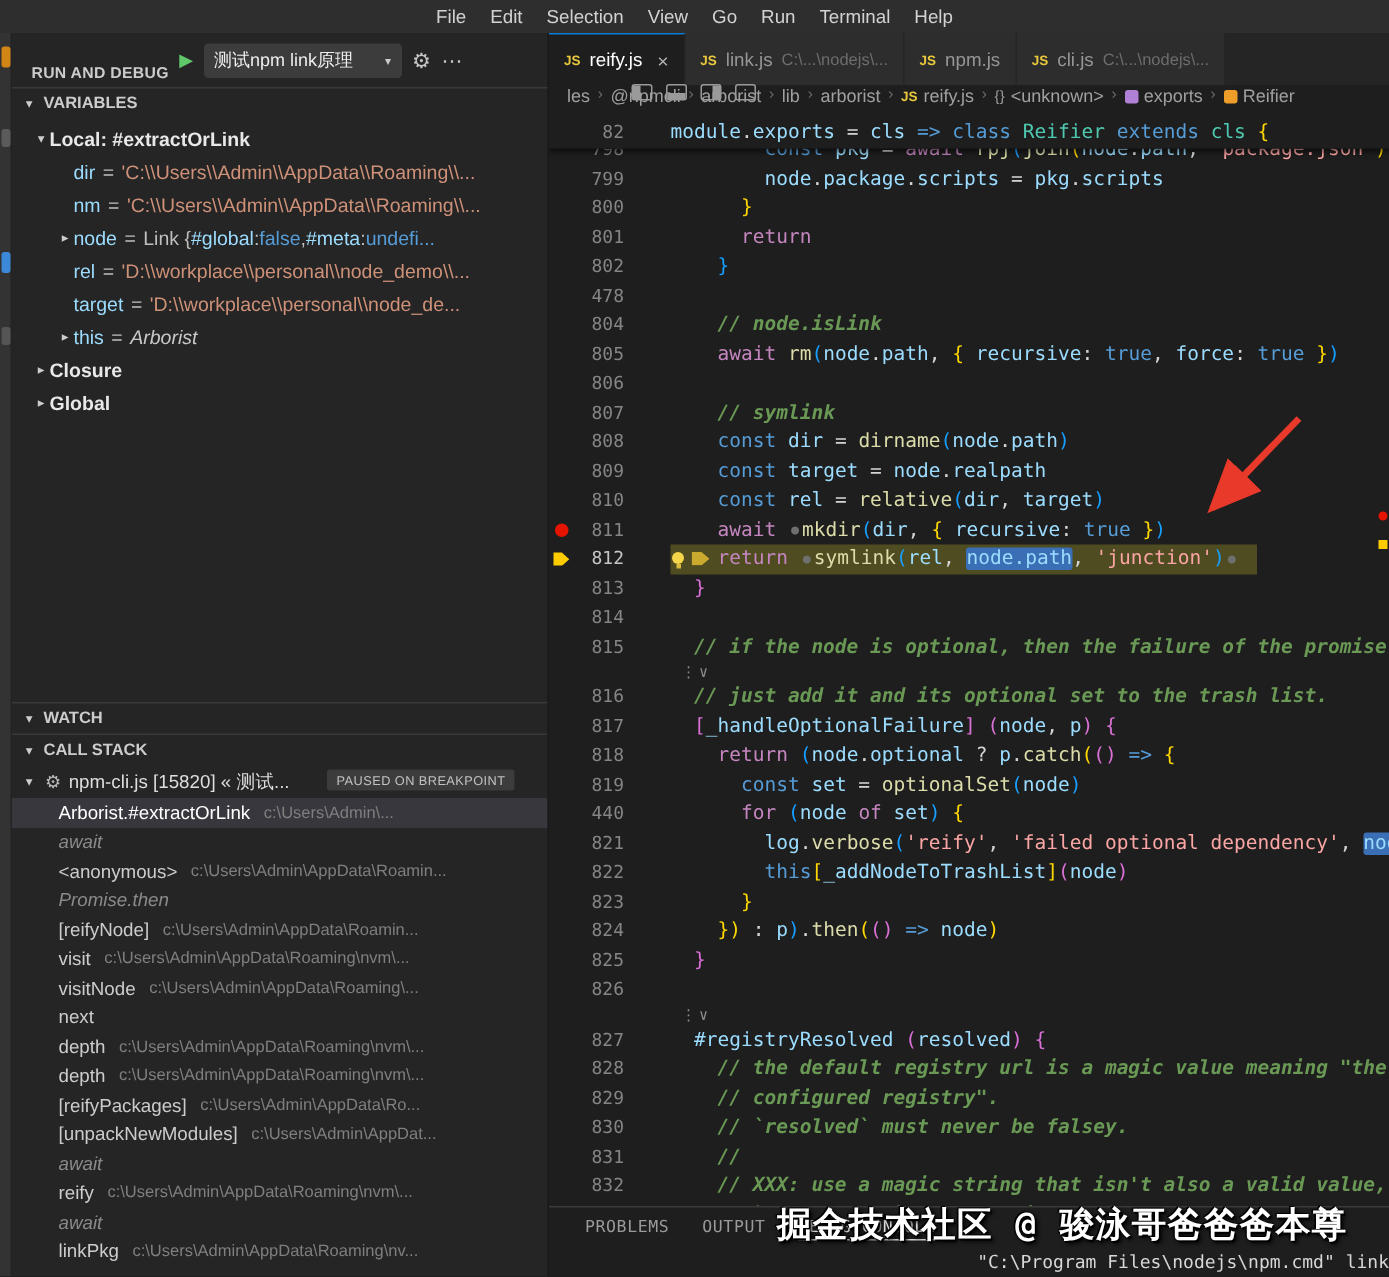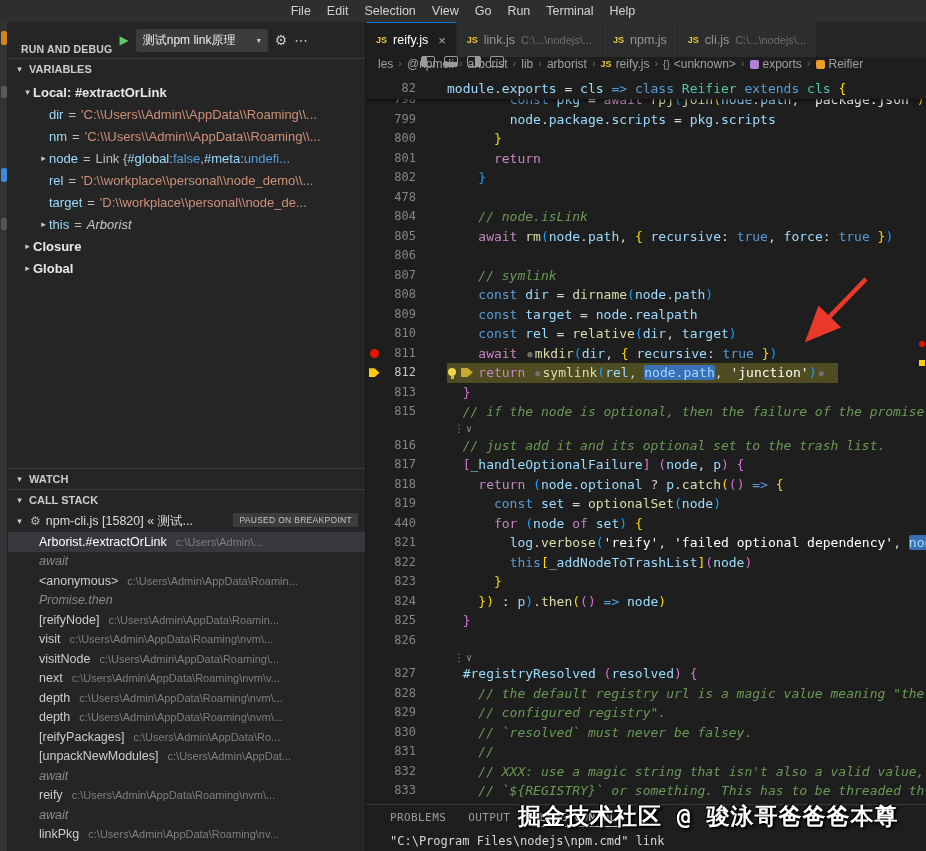--- a/index.html
+++ b/index.html
@@ -44,21 +44,21 @@
 .var-row{height:22px;display:flex;align-items:center;font-size:13px;white-space:nowrap;overflow:hidden;padding-left:14px;}
 .var-row.indent{padding-left:30px;}
 .scope-label{color:#e8e8e8;font-weight:bold;}
 .var-name{color:#9cdcfe;}
 .var-eq{color:#bdbdbd;margin:0 5px;}
 .val-str{color:#ce9178;}
 .vp-pl{color:#bfbfbf;}.vp-kw{color:#569cd6;}.vp-key{color:#9cdcfe;}.vp-cls{color:#c9c9c9;font-style:italic;}
 .cs-session{position:relative;height:22px;flex:0 0 22px;display:flex;align-items:center;padding-left:6px;gap:5px;font-size:12.5px;color:#ddd;white-space:nowrap;}
 .cs-icon{color:#b8b8b8;font-size:12px;}
 .cs-name{overflow:hidden;max-width:185px;}
-.badge{position:absolute;right:7px;top:3px;background:#3c3c3c;color:#c2c2c2;font-size:8.5px;padding:2px 6px;border-radius:2px;letter-spacing:.3px;}
+.badge{position:absolute;right:22px;top:3px;background:#3c3c3c;color:#c2c2c2;font-size:8.5px;padding:2px 6px;border-radius:2px;letter-spacing:.3px;}
 .cs-frames{flex:1;overflow:hidden;}
 .frame{height:19.5px;display:flex;align-items:center;padding:0 6px 0 31px;font-size:12.5px;color:#ccc;white-space:nowrap;overflow:hidden;}
 .frame.sel{background:#37373d;color:#fff;}
 .fname{flex-shrink:0;}
 .fpath{color:#7f7f7f;font-size:11px;margin-left:9px;overflow:hidden;flex:1;}
 .frame.async{color:#8a8a8a;font-style:italic;}
 
 
 .editor-col{flex:1;display:flex;flex-direction:column;min-width:0;}
 .tabbar{height:35px;flex:0 0 35px;background:#252526;display:flex;align-items:stretch;overflow:hidden;}
@@ -81,35 +81,35 @@
 .lnum{flex:0 0 34px;text-align:right;color:#858585;font-size:12px;font-family:"DejaVu Sans Mono",monospace;}
 .lnum.cur{color:#c6c6c6;}
 .fold{flex:0 0 31px;}
 .ltext{white-space:pre;position:relative;}
 .ltext.curbg{background:#4e4c20;padding-right:12px;}
 .clip{height:11px;overflow:hidden;}
 .clip .cl{margin-top:-8.5px;}
 .marker-row{height:14px;display:flex;align-items:center;padding-left:88px;}
 .marker-glyph{color:#8c8c8c;font-size:10px;letter-spacing:2px;}
 .tk-w{color:#d4d4d4;}.tk-kb{color:#569cd6;}.tk-kc{color:#c586c0;}.tk-v{color:#9cdcfe;}
-.tk-f{color:#dcdcaa;}.tk-s{color:#ffffff;}.tk-cm{color:#6a9955;font-style:italic;}
+.tk-f{color:#dcdcaa;}.tk-s{color:#fca5a5;}.tk-cm{color:#6a9955;font-style:italic;font-weight:bold;}
 .tk-t{color:#4ec9b0;}.tk-b1{color:#ffd700;}.tk-b2{color:#da70d6;}.tk-b3{color:#179fff;}
 .tk-dot{color:#6f6f6f;font-size:9px;margin:0 2px;vertical-align:1px;}
 .tk-sel{background:#3b6fb5;border-radius:2px;}
 .bp-dot{width:9px;height:9px;border-radius:50%;background:#e51400;}
 .dbg-arrow{width:11px;height:9px;background:#fc0;clip-path:polygon(0 0,55% 0,100% 50%,55% 100%,0 100%);}
 .bulb{position:absolute;left:1px;top:5px;width:8px;height:8px;border-radius:50%;background:#f5d54a;}
 .bulb::after{content:"";position:absolute;left:2.5px;bottom:-2.5px;width:3px;height:3px;background:#d8b93c;}
 .inline-arrow{position:absolute;left:14px;top:5px;width:12px;height:9px;background:#caa92f;clip-path:polygon(0 0,55% 0,100% 50%,55% 100%,0 100%);}
 .anno{position:absolute;left:0;top:0;width:100%;height:100%;z-index:25;pointer-events:none;}
 .ruler{position:absolute;right:0;top:0;bottom:0;width:8px;z-index:26;}
 .mk{position:absolute;right:1px;width:6px;height:6px;}
 .mr{top:262px;background:#e51400;border-radius:50%;}
 .my{top:281px;background:#fc0;}
-.panel{position:absolute;left:0;right:0;bottom:0;height:47px;background:#1e1e1e;z-index:30;border-top:1px solid #3a3a3a;padding:6px 0 0 24px;}
+.panel{position:absolute;left:0;right:0;bottom:0;height:47px;background:#1e1e1e;z-index:30;border-top:1px solid #3a3a3a;padding:6px 0 0 24px;text-align:right;}
 .panel-tabs{display:flex;gap:22px;font-size:11px;letter-spacing:.4px;color:#9a9a9a;}
 .panel-tab.active{color:#e4e4e4;border-bottom:1px solid #d4d4d4;padding-bottom:2px;}
 .console-line{margin-top:7px;font-family:"DejaVu Sans Mono","Liberation Mono",monospace;font-size:12px;color:#d7d7d7;white-space:nowrap;}
 .watermark{position:absolute;left:152px;bottom:19px;z-index:40;font-size:23px;font-weight:bold;color:#fff;letter-spacing:1px;white-space:nowrap;text-shadow:0 0 2px #000,1px 1px 0 #000,-1px -1px 0 #000,2px 2px 3px rgba(0,0,0,.9);margin-top:12px;}
 </style>
 </head>
 <body>
 
 <div class="titlebar">
   <div class="menus">
@@ -253,21 +253,20 @@
         <div class="frame">
           <span class="fname">visit</span>
           <span class="fpath">c:\Users\Admin\AppData\Roaming\nvm\...</span>
         </div>
         <div class="frame">
           <span class="fname">visitNode</span>
           <span class="fpath">c:\Users\Admin\AppData\Roaming\...</span>
         </div>
         <div class="frame">
           <span class="fname">next</span>
-          <span class="fpath">c:\Users\Admin\AppData\Roaming\nvm\v...</span>
         </div>
         <div class="frame">
           <span class="fname">depth</span>
           <span class="fpath">c:\Users\Admin\AppData\Roaming\nvm\...</span>
         </div>
         <div class="frame">
           <span class="fname">depth</span>
           <span class="fpath">c:\Users\Admin\AppData\Roaming\nvm\...</span>
         </div>
         <div class="frame">
@@ -462,20 +461,26 @@
             </span>
             <span class="lnum cur">812</span>
             <span class="fold"></span>
             <span class="ltext curbg"><span class="bulb"></span><span class="inline-arrow"></span><span class="tk-w">    </span><span class="tk-kc">return </span><span class="tk-dot">●</span><span class="tk-f">symlink</span><span class="tk-b3">(</span><span class="tk-v">rel</span><span class="tk-w">, </span><span class="tk-v tk-sel">node.path</span><span class="tk-w">, </span><span class="tk-s">'junction'</span><span class="tk-b3">)</span><span class="tk-dot">●</span></span>
           </div>
           <div class="cl">
             <span class="glyph"></span>
             <span class="lnum">813</span>
             <span class="fold"></span>
             <span class="ltext"><span class="tk-w">  </span><span class="tk-b2">}</span></span>
+          </div>
+          <div class="cl">
+            <span class="glyph"></span>
+            <span class="lnum">814</span>
+            <span class="fold"></span>
+            <span class="ltext"></span>
           </div>
           <div class="cl">
             <span class="glyph"></span>
             <span class="lnum">815</span>
             <span class="fold"></span>
             <span class="ltext"><span class="tk-w">  </span><span class="tk-cm">// if the node is optional, then the failure of the promise is not</span></span>
           </div>
           <div class="marker-row">
             <span class="marker-glyph">⋮∨</span>
           </div>

